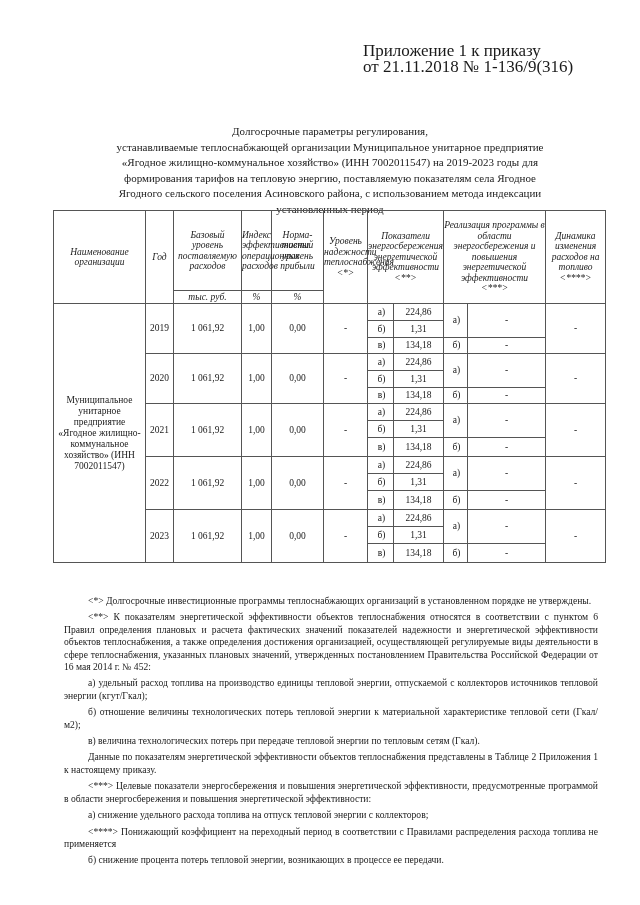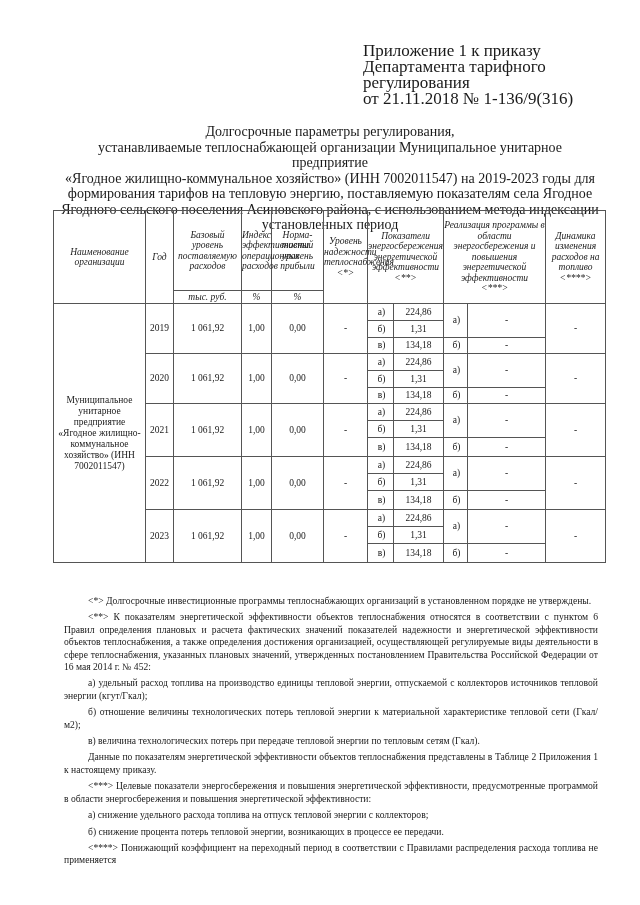--- a/index.html
+++ b/index.html
@@ -1,37 +1,36 @@
 <!DOCTYPE html>
 <html><head>
 <meta charset="utf-8">
 <style>
   html, body { margin:0; padding:0; background:#ffffff; }
   body { width:640px; height:905px; position:relative; overflow:hidden;
          font-family:"Liberation Serif", "DejaVu Serif", serif; color:#1a1a1a; }
   .appendix { position:absolute; left:363px; top:43px; font-size:17px; line-height:16px; }
   .title { position:absolute; left:60px; top:124px; width:540px; text-align:center;
-           font-size:14px; line-height:15.5px; }
+           font-size:11px; line-height:15.5px; }
   table.params { position:absolute; left:53px; top:210px; width:552px;
                  border-collapse:collapse; table-layout:fixed; font-size:9.5px; line-height:11px; }
   table.params td, table.params th { border:1px solid #555; padding:0; text-align:center;
                  vertical-align:middle; font-weight:normal; }
   table.params th { line-height:10.5px;font-style:italic; }
   .lbl { text-align:left; padding-left:2px !important; }
   .notes { position:absolute; left:60px; top:591px; width:542px; font-size:9.6px; line-height:12.4px;
            text-align:justify; }
   .notes p { margin:4px; }
   .ind { text-indent:24px; }
 </style>
 </head>
 <body>
 
 <div class="appendix">
   <div>Приложение 1 к приказу</div>
-  <div>Департамента тарифного регулирования</div>
   <div>от 21.11.2018 № 1-136/9(316)</div>
 </div>
 
 <div class="title">
   <div>Долгосрочные параметры регулирования,</div>
   <div>устанавливаемые теплоснабжающей организации Муниципальное унитарное предприятие</div>
   <div>«Ягодное жилищно-коммунальное хозяйство» (ИНН 7002011547) на 2019-2023 годы для</div>
   <div>формирования тарифов на тепловую энергию, поставляемую показателям села Ягодное</div>
   <div>Ягодного сельского поселения Асиновского района, с использованием метода индексации</div>
   <div>установленных период</div>
@@ -198,15 +197,15 @@
 
 <div class="notes">
   <p class="ind">&lt;*&gt; Долгосрочные инвестиционные программы теплоснабжающих организаций в установленном порядке не утверждены.</p>
   <p class="ind">&lt;**&gt; К показателям энергетической эффективности объектов теплоснабжения относятся в соответствии с пунктом 6 Правил определения плановых и расчета фактических значений показателей надежности и энергетической эффективности объектов теплоснабжения, а также определения достижения организацией, осуществляющей регулируемые виды деятельности в сфере теплоснабжения, указанных плановых значений, утвержденных постановлением Правительства Российской Федерации от 16 мая 2014 г. № 452:</p>
   <p class="ind">а) удельный расход топлива на производство единицы тепловой энергии, отпускаемой с коллекторов источников тепловой энергии (кгут/Гкал);</p>
   <p class="ind">б) отношение величины технологических потерь тепловой энергии к материальной характеристике тепловой сети (Гкал/м2);</p>
   <p class="ind">в) величина технологических потерь при передаче тепловой энергии по тепловым сетям (Гкал).</p>
   <p class="ind">Данные по показателям энергетической эффективности объектов теплоснабжения представлены в Таблице 2 Приложения 1 к настоящему приказу.</p>
   <p class="ind">&lt;***&gt; Целевые показатели энергосбережения и повышения энергетической эффективности, предусмотренные программой в области энергосбережения и повышения энергетической эффективности:</p>
   <p class="ind">а) снижение удельного расхода топлива на отпуск тепловой энергии с коллекторов;</p>
+  <p class="ind">&lt;****&gt; Понижающий коэффициент на переходный период в соответствии с Правилами распределения расхода топлива не применяется</p>
   <p class="ind">б) снижение процента потерь тепловой энергии, возникающих в процессе ее передачи.</p>
-  <p class="ind">&lt;****&gt; Понижающий коэффициент на переходный период в соответствии с Правилами распределения расхода топлива не применяется</p>
 </div>
 
 </body></html>

